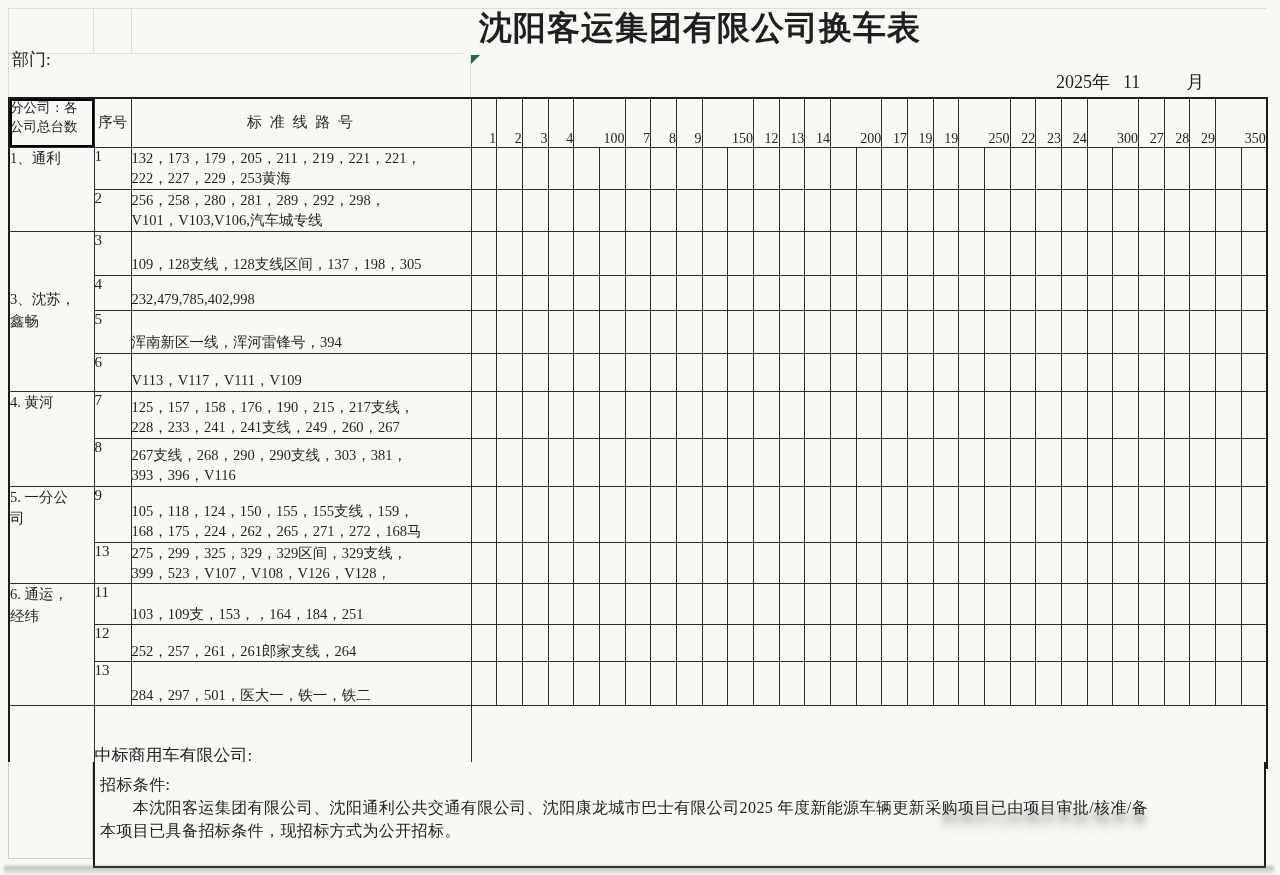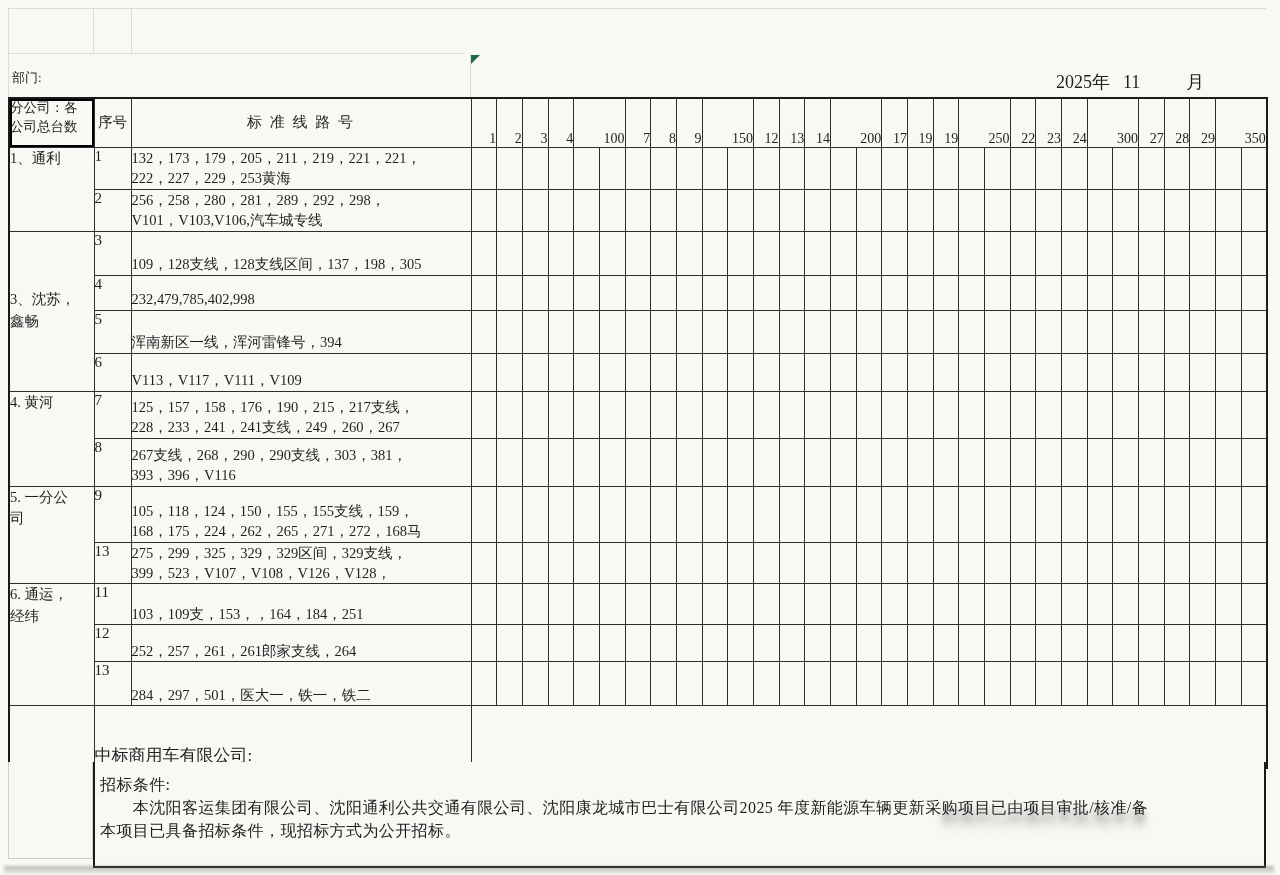--- a/index.html
+++ b/index.html
@@ -3,21 +3,21 @@
 <meta charset="utf-8">
 <style>
   html,body{margin:0;padding:0;}
   .canvas{position:relative;width:1280px;height:875px;background:#f8f8f5;overflow:hidden;
           font-family:"Liberation Serif","DejaVu Serif",serif;color:#1f1f1f;}
   
   .faint{position:absolute;background:#dcdcd9;}
   
   .title{position:absolute;left:440px;top:6px;width:520px;text-align:center;
          font-size:33px;font-weight:bold;letter-spacing:1px;white-space:nowrap;}
-  .dept{position:absolute;left:12px;top:69px;font-size:13px;}
+  .dept{position:absolute;left:12px;top:48px;font-size:17px;}
   .date-row{position:absolute;left:1056px;top:70px;font-size:18px;white-space:nowrap;}
   .date-row .m-num{margin-left:13px;}
   .date-row .m-lab{margin-left:46px;}
   .green-tri{position:absolute;left:471px;top:55px;width:0;height:0;
              border-top:9px solid #1e6b42;border-right:9px solid transparent;}
   
   table.main{position:absolute;left:8px;top:97px;width:1258px;border-collapse:collapse;
              table-layout:fixed;border:2px solid #1a1a1a;}
   table.main th,table.main td{border:1px solid #2d2d2d;padding:0;font-weight:normal;overflow:hidden;}
   .co-head{font-weight:bold;font-size:13.5px;line-height:1.4;text-align:left;
@@ -52,20 +52,21 @@
 
 <div class="canvas">
 
   <div class="faint" style="left:8px;top:8px;width:1258px;height:1px;"></div>
   <div class="faint" style="left:8px;top:8px;width:1px;height:89px;"></div>
   <div class="faint" style="left:93px;top:8px;width:1px;height:45px;"></div>
   <div class="faint" style="left:131px;top:8px;width:1px;height:45px;"></div>
   <div class="faint" style="left:8px;top:53px;width:455px;height:1px;"></div>
   <div class="faint" style="left:470px;top:53px;width:1px;height:44px;"></div>
 
+  <div class="title">沈阳客运集团有限公司换车表</div>
   <div class="dept">部门:</div>
   <div class="date-row">
     <span>2025年</span><span class="m-num">11</span><span class="m-lab">月</span>
   </div>
   <div class="green-tri"></div>
 
   <table class="main">
     <colgroup id="main-cols">
       <col style="width:85px">
         <col style="width:37px">

